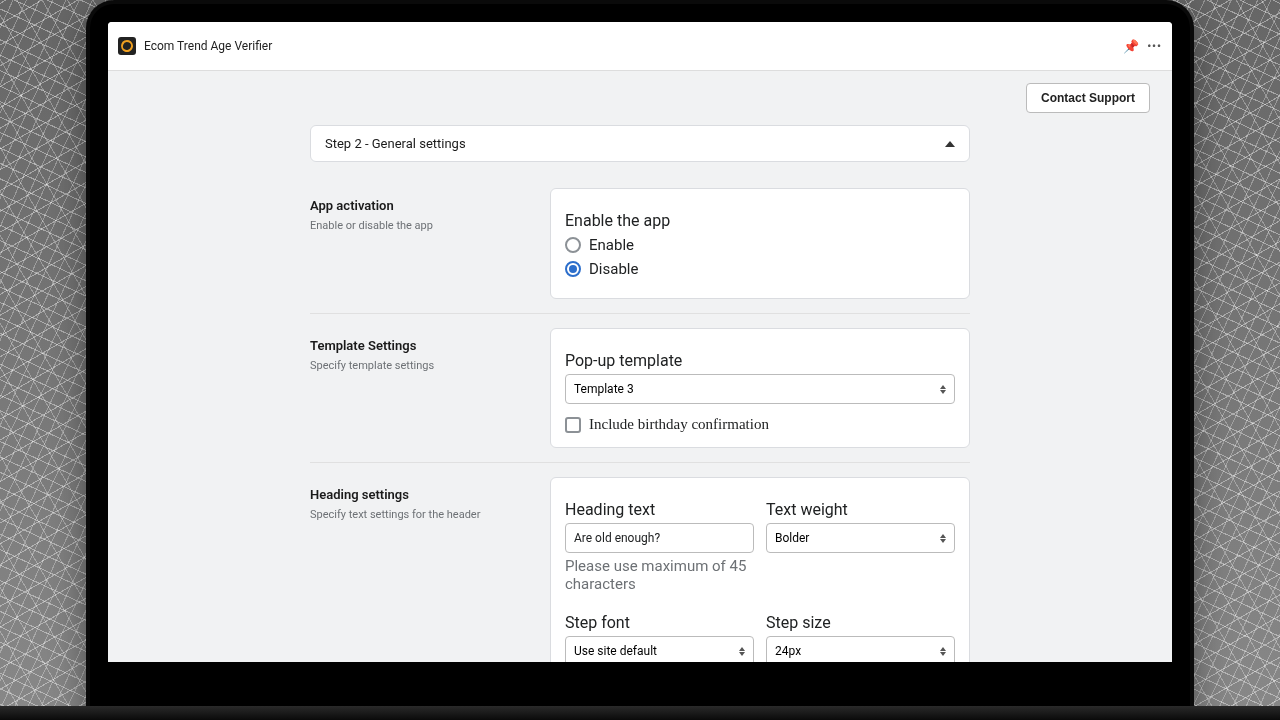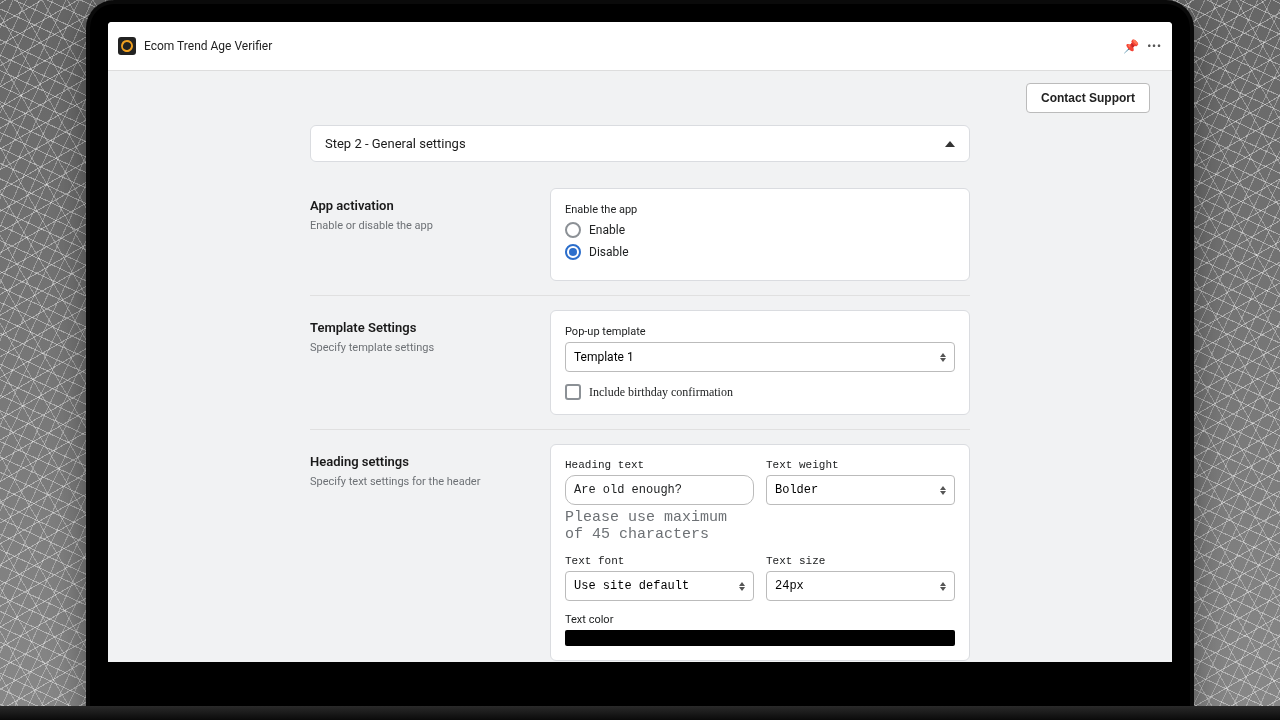--- a/index.html
+++ b/index.html
@@ -128,62 +128,62 @@
 .section-left p { font-size: 11px; color: #6d7175; }
 .section-right {
   flex: 1;
 }
 .card {
   background: #fff;
   border: 1px solid #dadce0;
   border-radius: 6px;
   padding: 14px;
 }
-.field-label { font-size: 11px; color: #202223; display: block; margin-bottom: 4px; }
+.field-label { font-size: 16px; color: #202223; display: block; margin-bottom: 4px; margin-top: 8px; }
 .radio-row { display: flex; align-items: center; gap: 8px; margin: 6px 0; cursor: pointer; }
 .radio {
   width: 16px; height: 16px; border-radius: 50%;
   border: 2px solid #8c9196; background: #fff;
 }
 .radio.checked { border-color: #2c6ecb; }
 .radio.checked::after {
   content: ""; display: block; width: 8px; height: 8px; border-radius: 50%;
   background: #2c6ecb; margin: 2px;
 }
-.radio-label { font-size: 12px; color: #202223; }
+.radio-label { font-size: 15px; color: #202223; }
 .select, .text-input {
   width: 100%;
   height: 30px;
   border: 1px solid #bbb;
   border-radius: 4px;
   padding: 0 8px;
   font-size: 12px;
   background: #fff;
   display: flex;
   align-items: center;
   justify-content: space-between;
   cursor: pointer;
 }
-.text-input { cursor: text; color: #202223; border-radius: 10px; }
+.text-input { cursor: text; color: #202223; }
 .select-caret {
   display: flex; flex-direction: column; gap: 1px;
 }
 .select-caret::before, .select-caret::after {
   content: ""; width: 0; height: 0;
   border-left: 3px solid transparent;
   border-right: 3px solid transparent;
 }
 .select-caret::before { border-bottom: 4px solid #555; }
 .select-caret::after { border-top: 4px solid #555; }
 .checkbox-row { display: flex; align-items: center; gap: 8px; margin-top: 12px; cursor: pointer; font-family: Liberation Serif, serif; }
 .checkbox {
   width: 16px; height: 16px; border: 2px solid #8c9196; border-radius: 3px; background: #fff;
 }
 .help-text { font-size: 15px; color: #6d7175; margin-top: 4px; }
-.row-2 { display: flex; gap: 12px; font-family: Liberation Mono, monospace; }
+.row-2 { display: flex; gap: 12px; }
 .row-2 > div { flex: 1; }
 .field-group { margin-bottom: 12px; }
 .color-swatch {
   width: 100%; height: 16px; background: #000; border-radius: 2px; margin-top: 4px;
 }
 </style>
 </head>
 <body>
 
 <div class="bg-texture"></div>
@@ -234,21 +234,21 @@
         <div class="section">
           <div class="section-left">
             <h3>Template Settings</h3>
             <p>Specify template settings</p>
           </div>
           <div class="section-right">
             <div class="card">
               <div class="field-group">
                 <span class="field-label">Pop-up template</span>
                 <div class="select">
-                  <span>Template 1</span>
+                  <span>Template 3</span>
                   <span class="select-caret"></span>
                 </div>
               </div>
               <div class="checkbox-row">
                 <span class="checkbox"></span>
                 <span class="radio-label">Include birthday confirmation</span>
               </div>
             </div>
           </div>
         </div>
@@ -271,28 +271,28 @@
                 <div>
                   <span class="field-label">Text weight</span>
                   <div class="select">
                     <span>Bolder</span>
                     <span class="select-caret"></span>
                   </div>
                 </div>
               </div>
               <div class="row-2 field-group">
                 <div>
-                  <span class="field-label">Text font</span>
+                  <span class="field-label">Step font</span>
                   <div class="select">
                     <span>Use site default</span>
                     <span class="select-caret"></span>
                   </div>
                 </div>
                 <div>
-                  <span class="field-label">Text size</span>
+                  <span class="field-label">Step size</span>
                   <div class="select">
                     <span>24px</span>
                     <span class="select-caret"></span>
                   </div>
                 </div>
               </div>
               <div>
                 <span class="field-label">Text color</span>
                 <div class="color-swatch"></div>
               </div>

